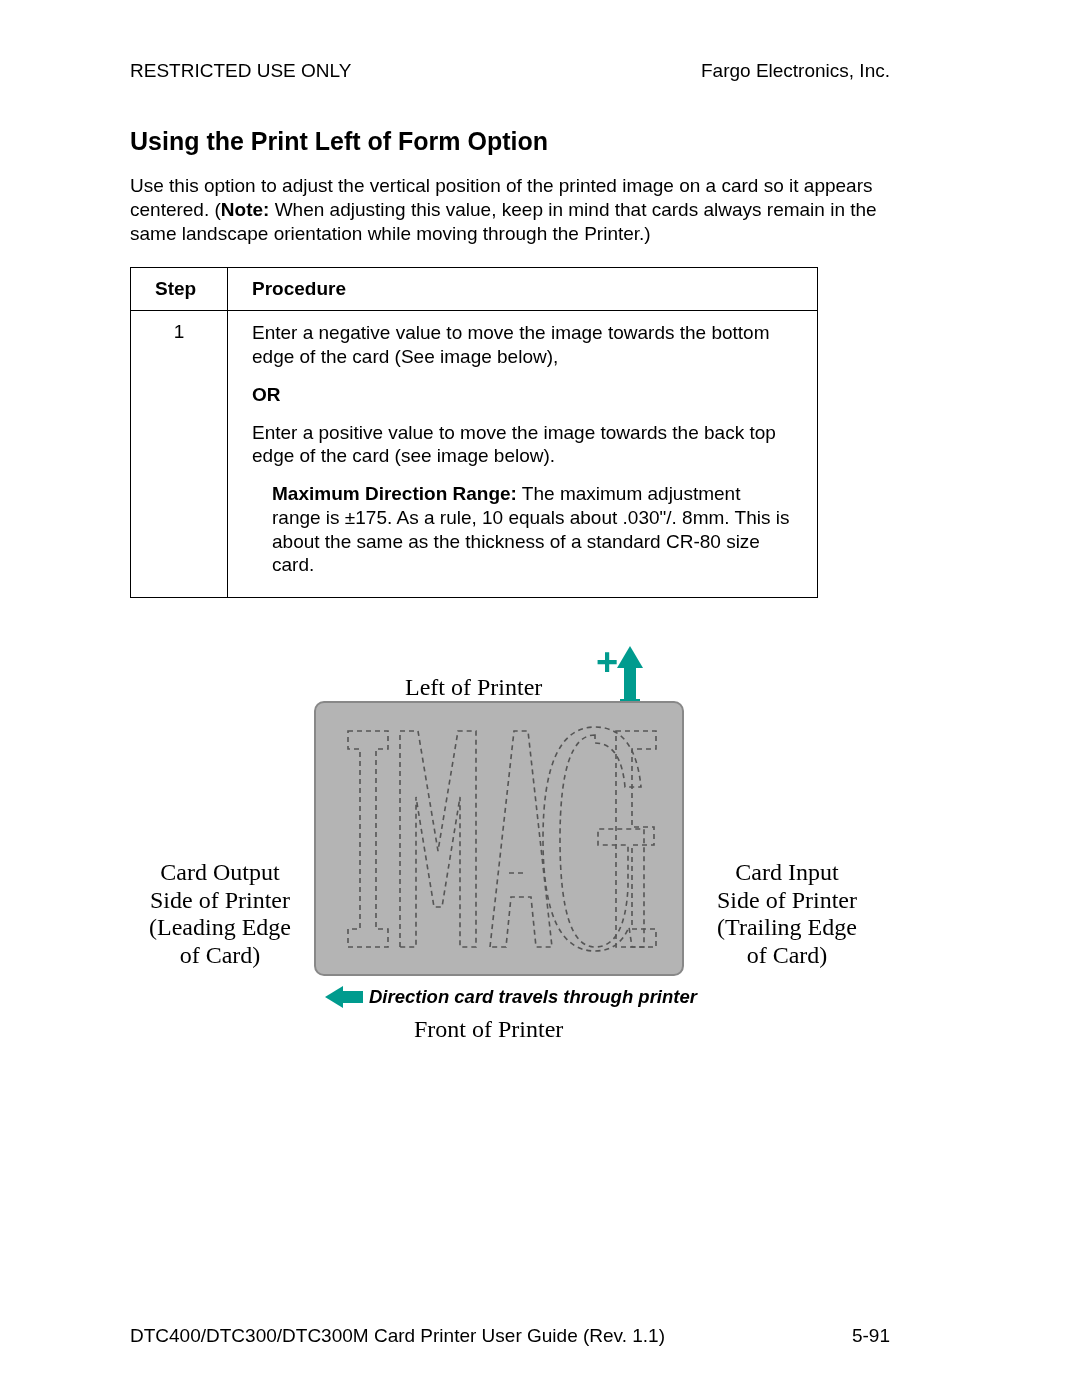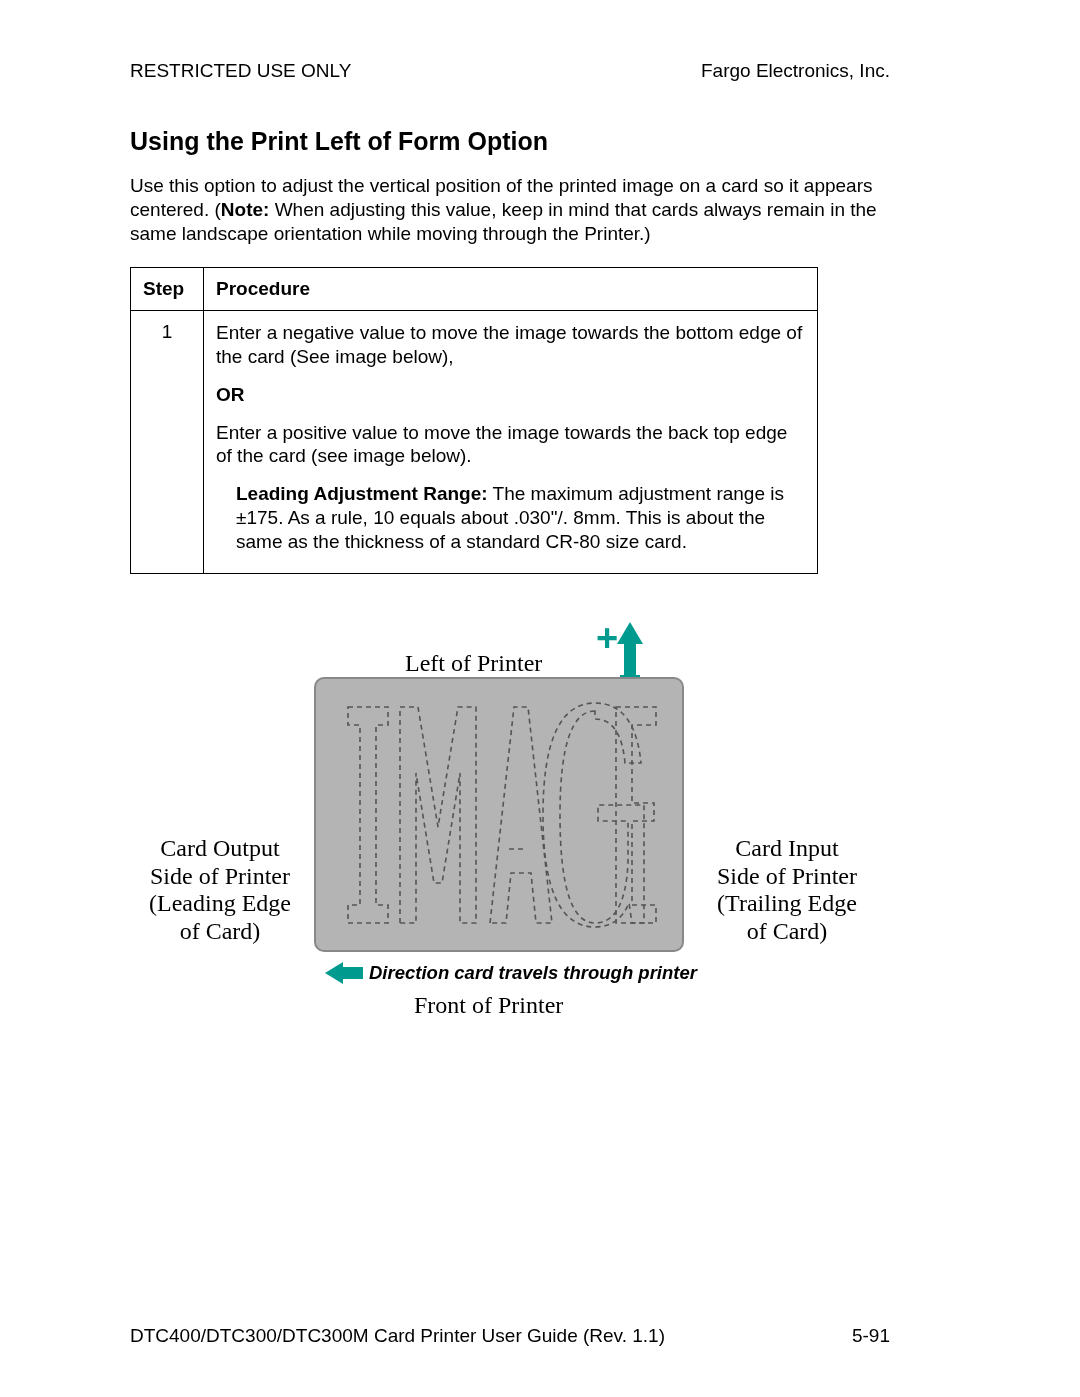--- a/index.html
+++ b/index.html
@@ -36,21 +36,21 @@
   }
   .intro .note-label { font-weight: bold; }
 
   table.proc {
     border-collapse: collapse;
     width: 688px;
     font-size: 19px;
   }
   table.proc th, table.proc td {
     border: 1.5px solid #000;
-    padding: 10px 12px;
+    padding: 10px 24px;
     vertical-align: top;
     text-align: left;
   }
   table.proc th { font-weight: bold; }
   table.proc td.step-col { width: 48px; text-align: center; }
   .proc-body p { margin: 0 0 14px 0; line-height: 1.25; }
   .proc-body p:last-child { margin-bottom: 10px; }
   .proc-body .or { font-weight: bold; }
   .proc-body .indent { padding-left: 20px; }
   .proc-body .range-label { font-weight: bold; }
@@ -227,21 +227,21 @@
       </tr>
     </thead>
     <tbody>
       <tr>
         <td class="step-col">1</td>
         <td class="proc-body">
           <p>Enter a negative value to move the image towards the bottom edge of the card (See image below),</p>
           <p class="or">OR</p>
           <p>Enter a positive value to move the image towards the back top edge of the card (see image below).</p>
           <p class="indent">
-            <span class="range-label">Leading Adjustment Range:</span><span>  The maximum adjustment range is ±175. As a rule, 10 equals about .030"/. 8mm. This is about the same as the thickness of a standard CR-80 size card.</span>
+            <span class="range-label">Maximum Direction Range:</span><span>  The maximum adjustment range is ±175. As a rule, 10 equals about .030"/. 8mm. This is about the same as the thickness of a standard CR-80 size card.</span>
           </p>
         </td>
       </tr>
     </tbody>
   </table>
 
   <div class="diagram-wrap">
     <div class="plus-sign">+</div>
     <div class="teal-arrow-up"></div>
     <div class="teal-stem"></div>

